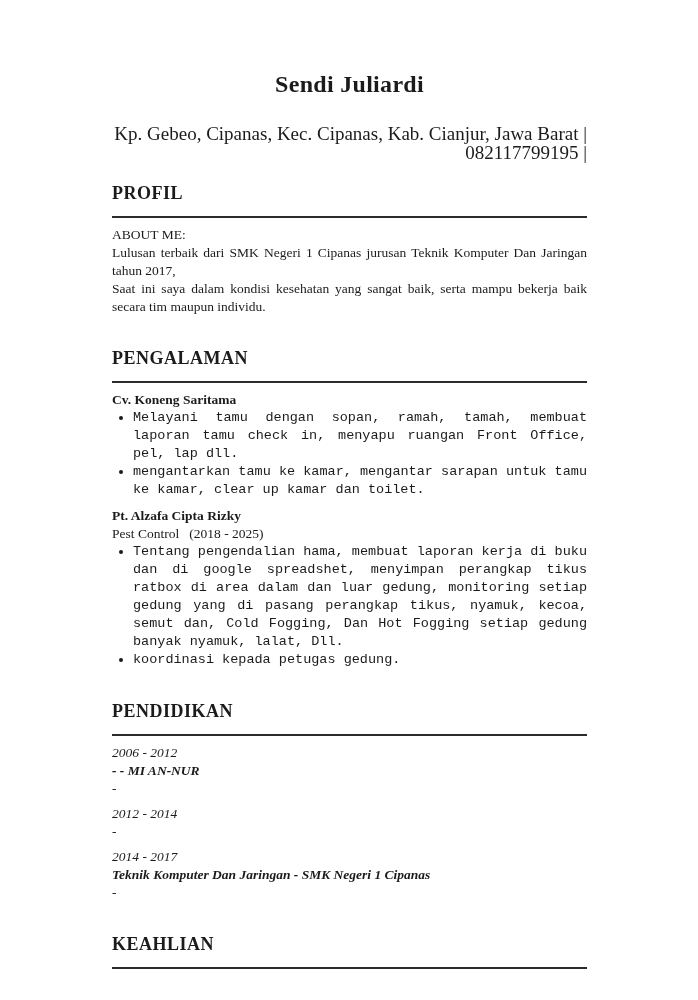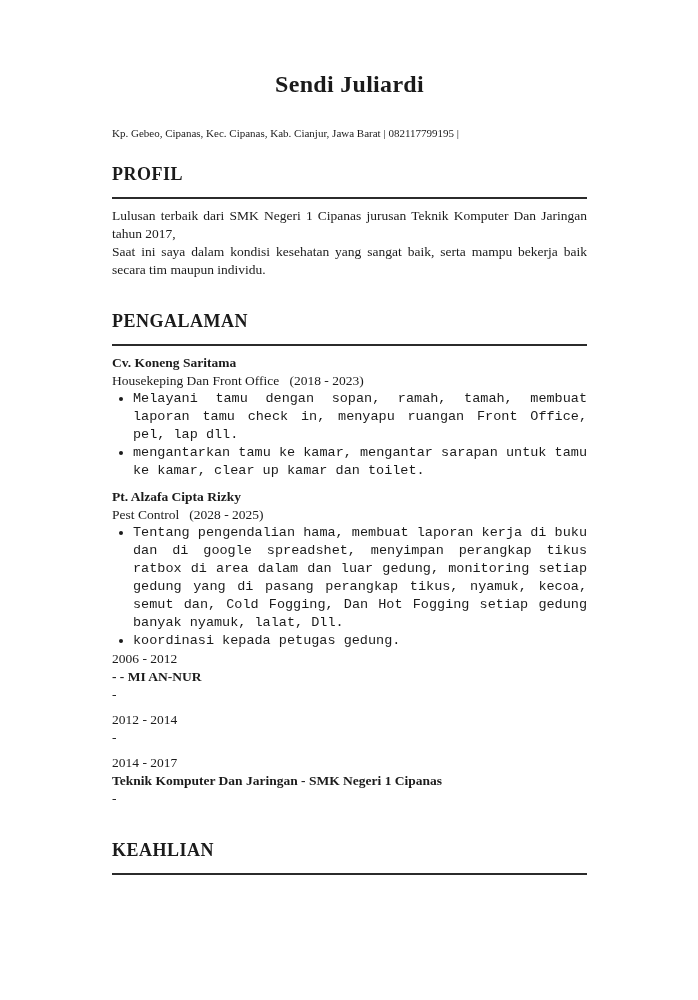--- a/index.html
+++ b/index.html
@@ -29,22 +29,22 @@
     margin: 0;
     text-align: center;
     font-size: 24px;
     line-height: 28px;
     font-weight: 700;
     letter-spacing: 0.3px;
   }
 
   .contact {
     margin: 26px 0 0 0;
-    text-align: left;
-    font-size: 11px;
+    text-align: right;
+    font-size: 19px;
     line-height: 19px;
   }
 
   .section-heading {
     margin: 32px 0 8px 0;
     font-size: 18px;
     line-height: 21px;
     font-weight: 700;
     letter-spacing: 0.5px;
     border-bottom: 2px solid #2b2b2b;
@@ -63,58 +63,59 @@
     font-family: Liberation Mono, monospace;
   }
   ul.bullets li {
     text-align: justify;
   }
   ul.skills li { text-align: left; }
 
   .job-block { margin-top: 8px; }
   .job-block.first-job { margin-top: 0; }
 
-  .edu-entry { margin-bottom: 7px; }
+  .edu-entry { margin-bottom: 7px; font-style: italic; }
 </style>
 </head>
 <body>
 
 <div class="page">
   <div class="content">
 
     <h1 class="name">Sendi Juliardi</h1>
 
     <p class="contact">
       <span>Kp. Gebeo, Cipanas, Kec. Cipanas, Kab. Cianjur, Jawa Barat | 082117799195 |</span><br>
     </p>
 
     <h2 class="section-heading first">PROFIL</h2>
+    <p>ABOUT ME:</p>
     <p class="justify">Lulusan terbaik dari SMK Negeri 1 Cipanas jurusan Teknik Komputer Dan Jaringan tahun 2017,</p>
     <p class="justify">Saat ini saya dalam kondisi kesehatan yang sangat baik, serta mampu bekerja baik secara tim maupun individu.</p>
 
     <h2 class="section-heading">PENGALAMAN</h2>
 
     <div class="job-block first-job">
       <p class="bold">Cv. Koneng Saritama</p>
-      <p class="prewrap">Housekeping Dan Front Office   (2018 - 2023)</p>
       <ul class="bullets">
         <li>Melayani tamu dengan sopan, ramah, tamah, membuat laporan tamu check in, menyapu ruangan Front Office, pel, lap dll.</li>
         <li>mengantarkan tamu ke kamar, mengantar sarapan untuk tamu ke kamar, clear up kamar dan toilet.</li>
       </ul>
     </div>
 
     <div class="job-block">
       <p class="bold">Pt. Alzafa Cipta Rizky</p>
-      <p class="prewrap">Pest Control   (2028 - 2025)</p>
+      <p class="prewrap">Pest Control   (2018 - 2025)</p>
       <ul class="bullets">
         <li>Tentang pengendalian hama, membuat laporan kerja di buku dan di google spreadshet, menyimpan perangkap tikus ratbox di area dalam dan luar gedung, monitoring setiap gedung yang di pasang perangkap tikus, nyamuk, kecoa, semut dan, Cold Fogging, Dan Hot Fogging setiap gedung banyak nyamuk, lalat, Dll.</li>
         <li>koordinasi kepada petugas gedung.</li>
       </ul>
     </div>
 
+    <h2 class="section-heading">PENDIDIKAN</h2>
 
     <div class="edu-entry">
       <p>2006 - 2012</p>
       <p class="bold">- - MI AN-NUR</p>
       <p>-</p>
     </div>
 
     <div class="edu-entry">
       <p>2012 - 2014</p>
       <p>-</p>

